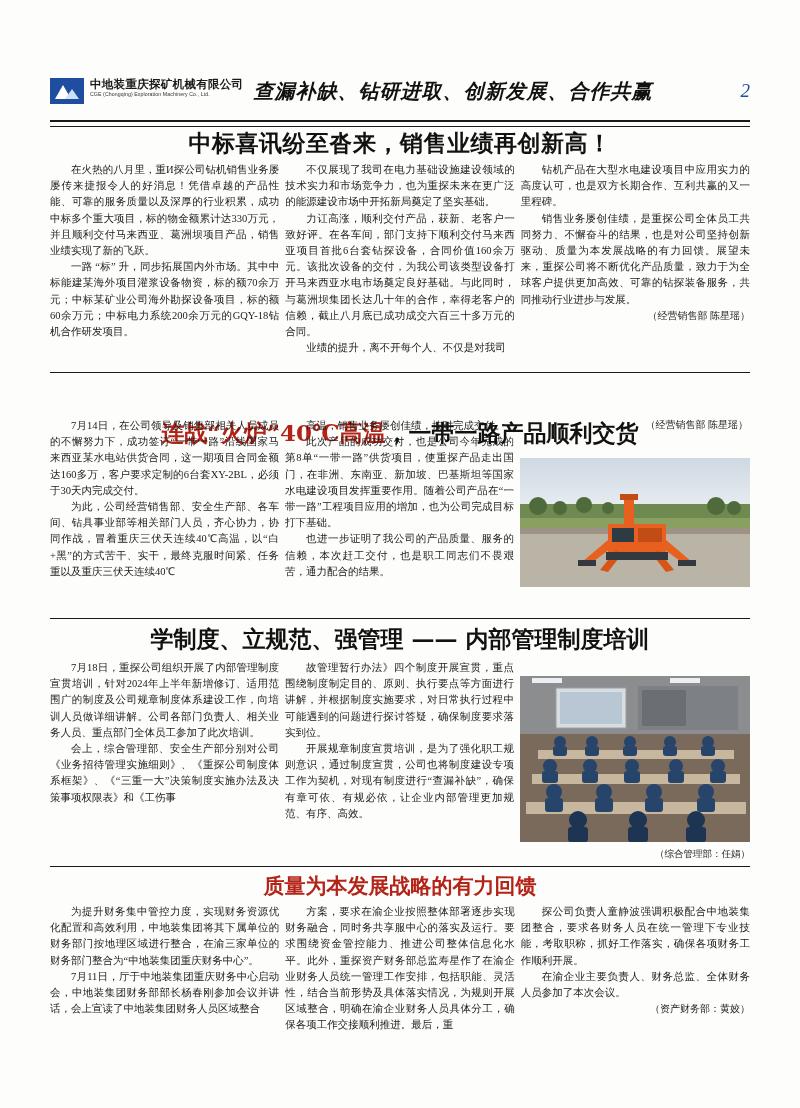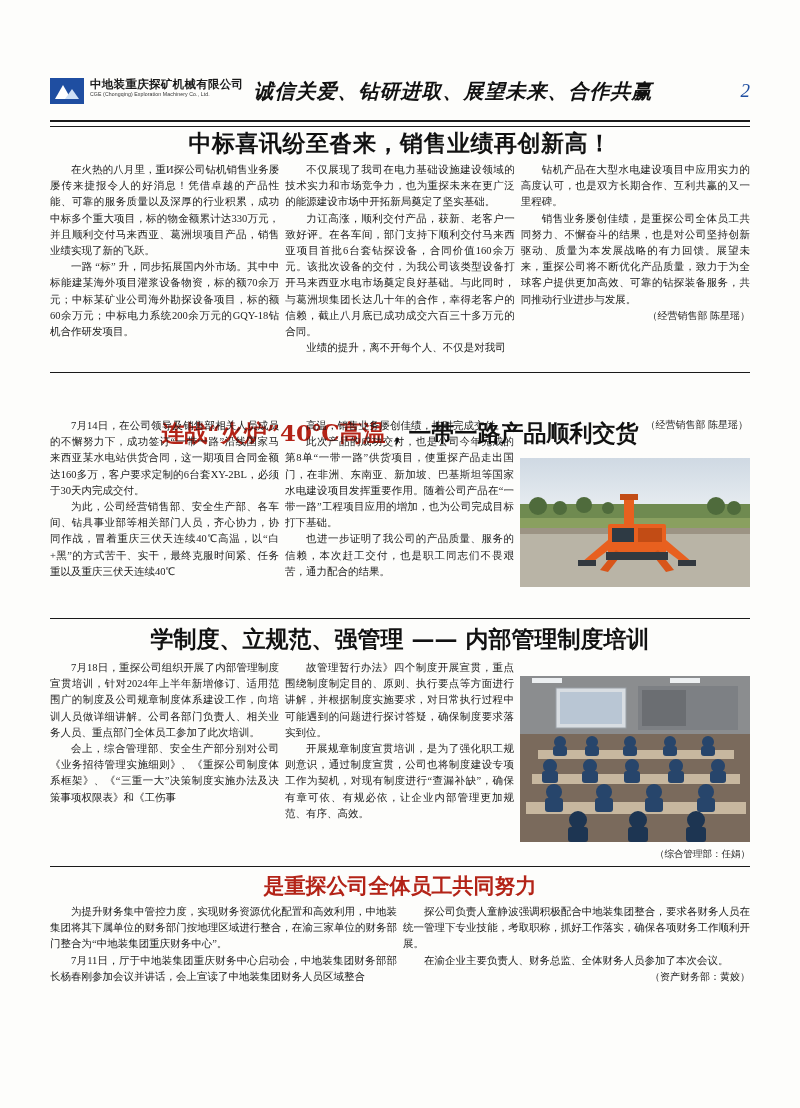--- a/index.html
+++ b/index.html
@@ -147,21 +147,21 @@
       <svg width="34" height="26" viewBox="0 0 34 26">
         <rect x="0" y="0" width="34" height="26" fill="#1f4ea1"></rect>
         <polygon points="5,21 13,7 21,21" fill="#ffffff"></polygon>
         <polygon points="15,21 22,11 29,21" fill="#cfe0f5"></polygon>
       </svg>
     </div>
     <div class="logo-text">
       <span class="logo-cn">中地装重庆探矿机械有限公司</span>
       <span class="logo-en">CGE (Chongqing) Exploration Machinery Co., Ltd.</span>
     </div>
-    <div class="slogan">诚信关爱、钻研进取、展望未来、合作共赢</div>
+    <div class="slogan">查漏补缺、钻研进取、创新发展、合作共赢</div>
     <div class="page-no">2</div>
   </div>
   <div class="rule-double"></div>
 
   <div class="headline sec1-title">中标喜讯纷至沓来，销售业绩再创新高！</div>
 
   <div class="sec1-body cols3">
     <div class="col">
       <p>在火热的八月里，重И探公司钻机销售业务屡屡传来捷报令人的好消息！凭借卓越的产品性能、可靠的服务质量以及深厚的行业积累，成功中标多个重大项目，标的物金额累计达330万元，并且顺利交付马来西亚、葛洲坝项目产品，销售业绩实现了新的飞跃。</p>
       <p>一路 “标” 升，同步拓展国内外市场。其中中标能建某海外项目灌浆设备物资，标的额70余万元；中标某矿业公司海外勘探设备项目，标的额60余万元；中标电力系统200余万元的GQY-18钻机合作研发项目。</p>
@@ -317,26 +317,30 @@
               <rect x="166" y="151" width="20" height="15" rx="3"></rect>
           </g>
         </svg>
       </div>
       <div class="cap">（综合管理部：任娟）</div>
     </div>
   </div>
 
   <div class="rule-thin sep-b"></div>
 
-  <div class="headline sec4-title">是重探公司全体员工共同努力</div>
+  <div class="headline sec4-title">质量为本发展战略的有力回馈</div>
 
   <div class="sec4-body cols3">
     <div class="col">
       <p>为提升财务集中管控力度，实现财务资源优化配置和高效利用，中地装集团将其下属单位的财务部门按地理区域进行整合，在渝三家单位的财务部门整合为“中地装集团重庆财务中心”。</p>
       <p>7月11日，厅于中地装集团重庆财务中心启动会，中地装集团财务部部长杨春刚参加会议并讲话，会上宣读了中地装集团财务人员区域整合</p>
+    </div>
+    <div class="col">
+      <p>方案，要求在渝企业按照整体部署逐步实现财务融合，同时务共享服中心的落实及运行。要求围绕资金管控能力、推进公司整体信息化水平。此外，重探资产财务部总监寿星作了在渝企业财务人员统一管理工作安排，包括职能、灵活性，结合当前形势及具体落实情况，为规则开展区域整合，明确在渝企业财务人员具体分工，确保各项工作交接顺利推进。最后，重</p>
+      <p></p>
     </div>
     <div class="col">
       <p>探公司负责人童静波强调积极配合中地装集团整合，要求各财务人员在统一管理下专业技能，考取职称，抓好工作落实，确保各项财务工作顺利开展。</p>
       <p>在渝企业主要负责人、财务总监、全体财务人员参加了本次会议。</p>
       <p class="sign">（资产财务部：黄姣）</p>
     </div>
   </div>
 
 </div>
 

